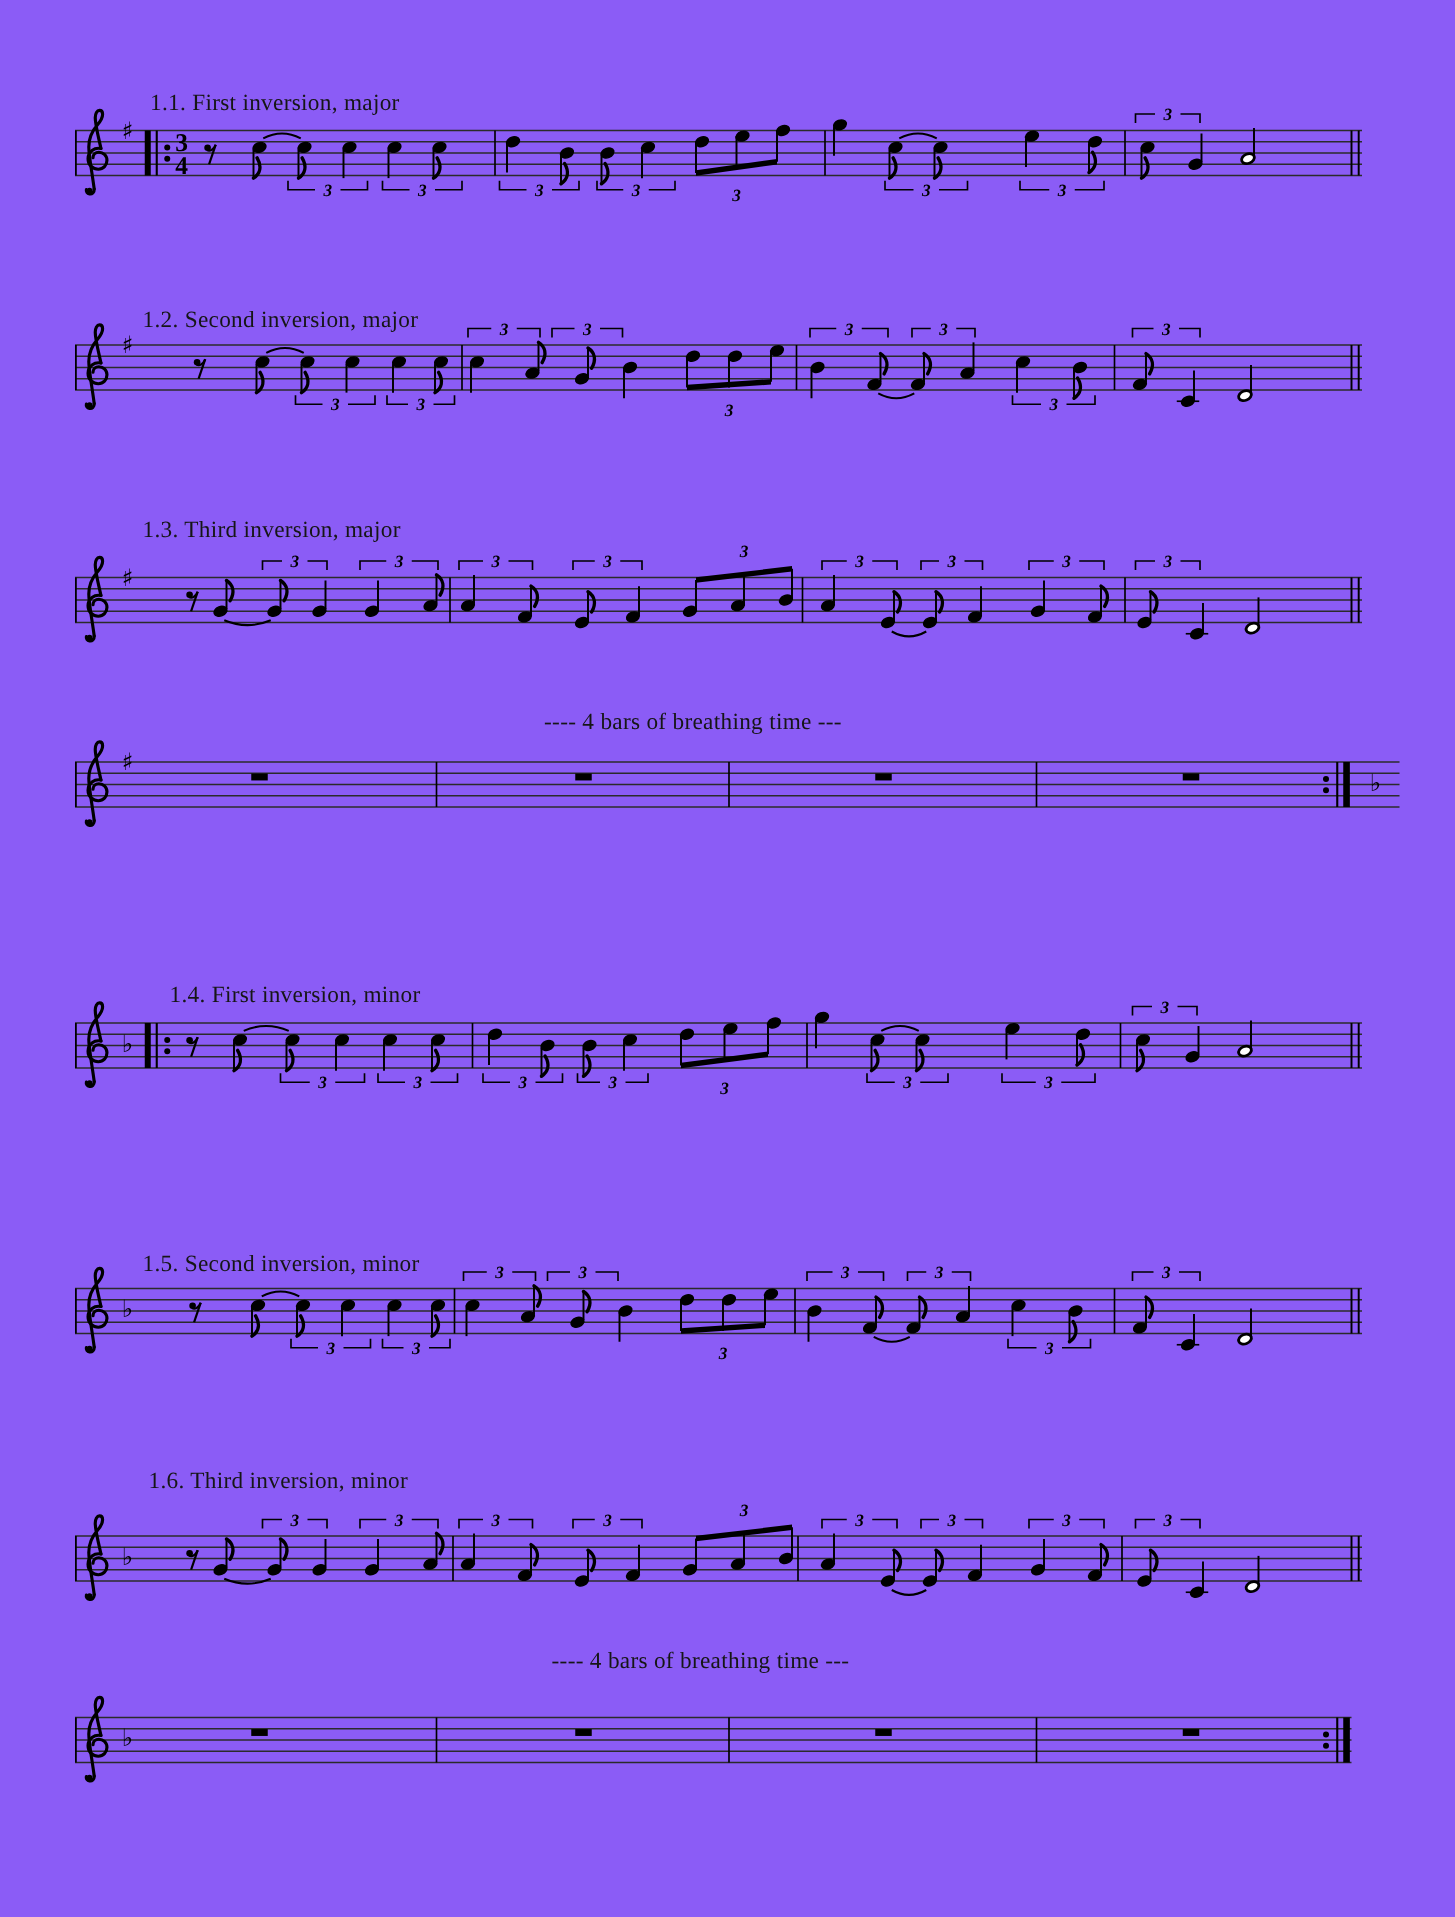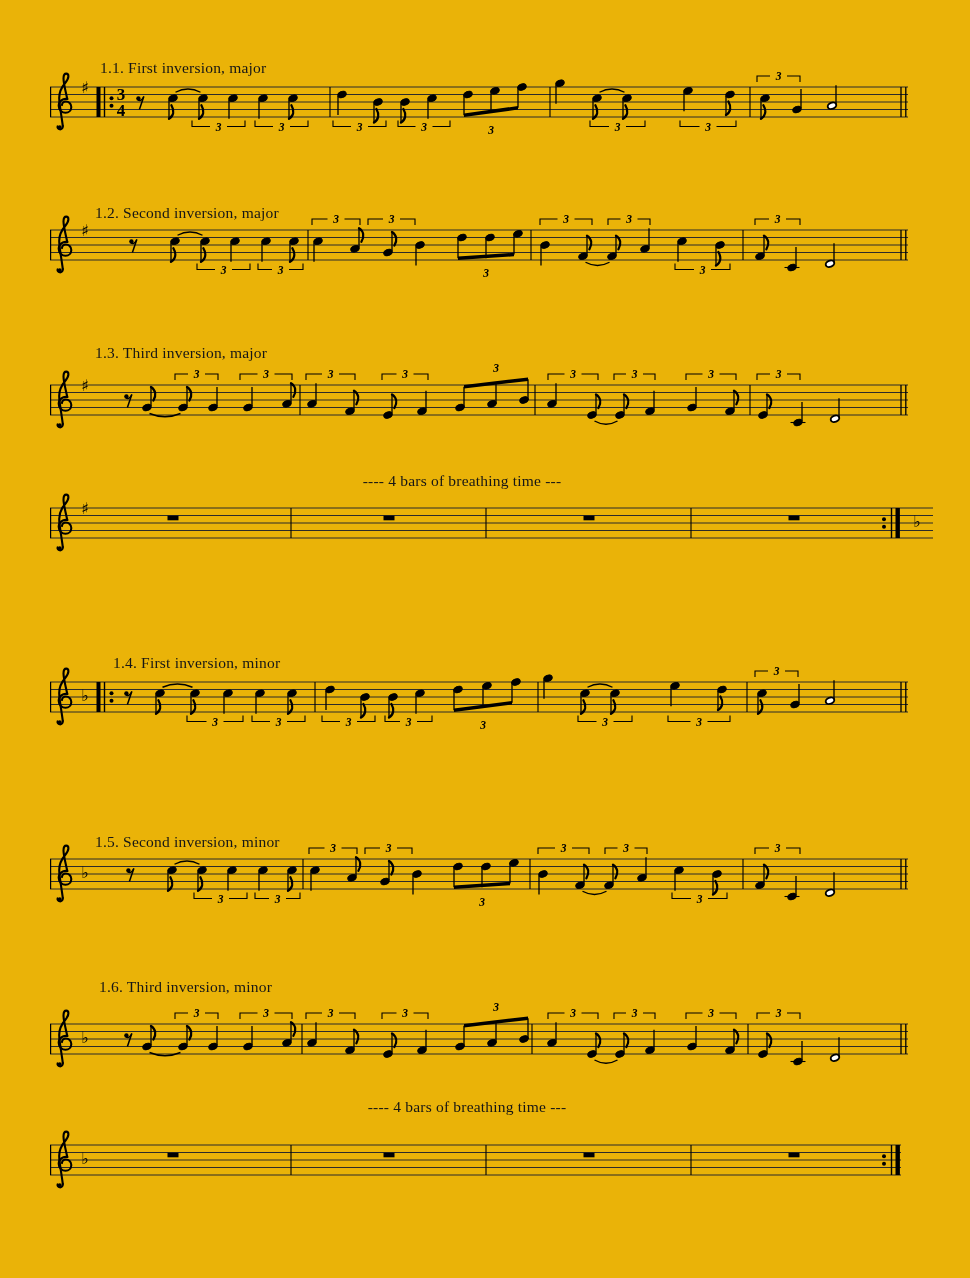--- a/index.html
+++ b/index.html
@@ -1,16 +1,16 @@
 <!DOCTYPE html>
 <html><head>
 <meta charset="utf-8">
 <style>
   html,body{margin:0;padding:0;background:#ffffff;}
-  .page{position:relative;width:970px;height:1278px;background:#eab308;overflow:hidden;
+  .page{position:relative;width:970px;height:1278px;background:#8b5cf6;overflow:hidden;
         font-family:"Liberation Serif",serif;}
   svg{position:absolute;left:0;top:0;}
   .title{font:15.5px "Liberation Serif",serif;fill:#161616;letter-spacing:.2px;}
   .acc{font:16px "DejaVu Sans",sans-serif;text-anchor:middle;fill:#000;}
   .tsig{font:700 17px "Liberation Serif",serif;text-anchor:middle;fill:#000;}
   .tnum{font:italic 700 11.5px "Liberation Serif",serif;text-anchor:middle;fill:#000;}
 </style>
 </head>
 <body>
 

